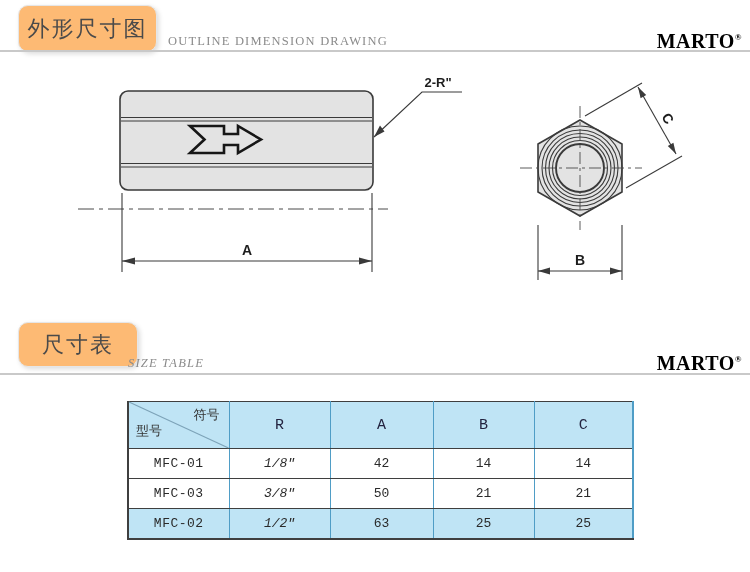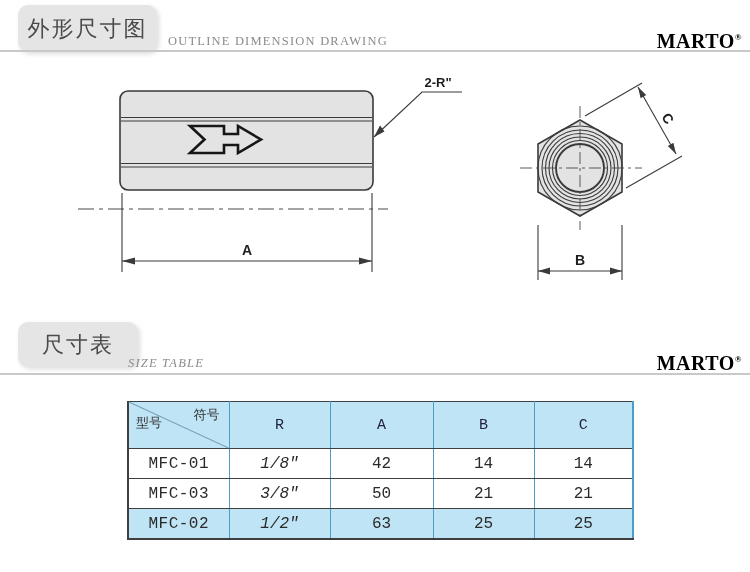--- a/index.html
+++ b/index.html
@@ -1,19 +1,19 @@
 <!DOCTYPE html>
 <html><head>
 <meta charset="utf-8">
 <style>
   html,body{margin:0;padding:0;background:#fff;}
   .page{position:relative;width:750px;height:572px;background:#ffffff;overflow:hidden;
         font-family:"Liberation Serif",serif;}
   
-  .title-box{position:absolute;background:#e5e5e5;border:1px solid #e6e6e6;border-radius:10px;
+  .title-box{position:absolute;background:#fdba74;border:1px solid #e6e6e6;border-radius:10px;
              box-shadow:2px 2px 5px rgba(0,0,0,0.14);display:flex;align-items:center;justify-content:center;}
   .title-cn{font-size:22px;color:#4a4a4a;letter-spacing:2px;font-family:"Liberation Serif",serif;}
   .subtitle{position:absolute;font-family:"Liberation Serif",serif;color:#8a8a8a;
             font-size:12.5px;letter-spacing:1.2px;}
   .brand{position:absolute;font-family:"Liberation Serif",serif;font-weight:bold;
          color:#000000;font-size:20px;letter-spacing:0.5px;}
   .brand sup{font-size:9px;}
   .rule{position:absolute;left:0;width:750px;height:2px;background:#c9c9c9;}
   
   svg{position:absolute;overflow:visible;}
@@ -30,28 +30,28 @@
            fill:#1d1d1d;text-anchor:middle;}
   text.dim-sm{font-family:"Liberation Sans",sans-serif;font-weight:bold;font-size:13px;
            fill:#1d1d1d;text-anchor:middle;}
   
   table.size-table{position:absolute;left:127px;top:401px;width:505px;border-collapse:collapse;
         table-layout:fixed;font-family:Liberation Mono, monospace;}
   table.size-table{border-left:2px solid #3f3f3f;border-bottom:2px solid #3f3f3f;
         border-right:2px solid #4f9dc6;border-top:1px solid #4f9dc6;}
   table.size-table td{border-left:1px solid #4f9dc6;border-right:1px solid #4f9dc6;
         border-top:1px solid #3f3f3f;border-bottom:1px solid #3f3f3f;
-        text-align:center;vertical-align:middle;font-size:16px;color:#2a2a2a;padding:0;}
+        text-align:center;vertical-align:middle;font-size:13px;color:#2a2a2a;padding:0;}
   tr.hdr td{background:#bfe4f5;height:46px;font-size:15px;color:#23233f;}
   tr.data td{height:29px;background:#ffffff;}
   tr.data.alt td{background:#bfe4f5;}
   td.corner{position:relative;}
   td.corner svg{position:absolute;left:0;top:0;width:100%;height:100%;}
   .corner-tr{position:absolute;top:4px;right:9px;font-size:13px;color:#333;}
-  .corner-bl{position:absolute;bottom:16px;left:7px;font-size:13px;color:#333;}
+  .corner-bl{position:absolute;bottom:8px;left:7px;font-size:13px;color:#333;}
   td.rcol{font-style:italic;}
   .model{letter-spacing:0.5px;}
 </style>
 </head>
 <body>
 
 <div class="page">
 
   <div class="title-box" style="left:18px;top:5px;width:137px;height:45px;">
     <span class="title-cn">外形尺寸图</span>

